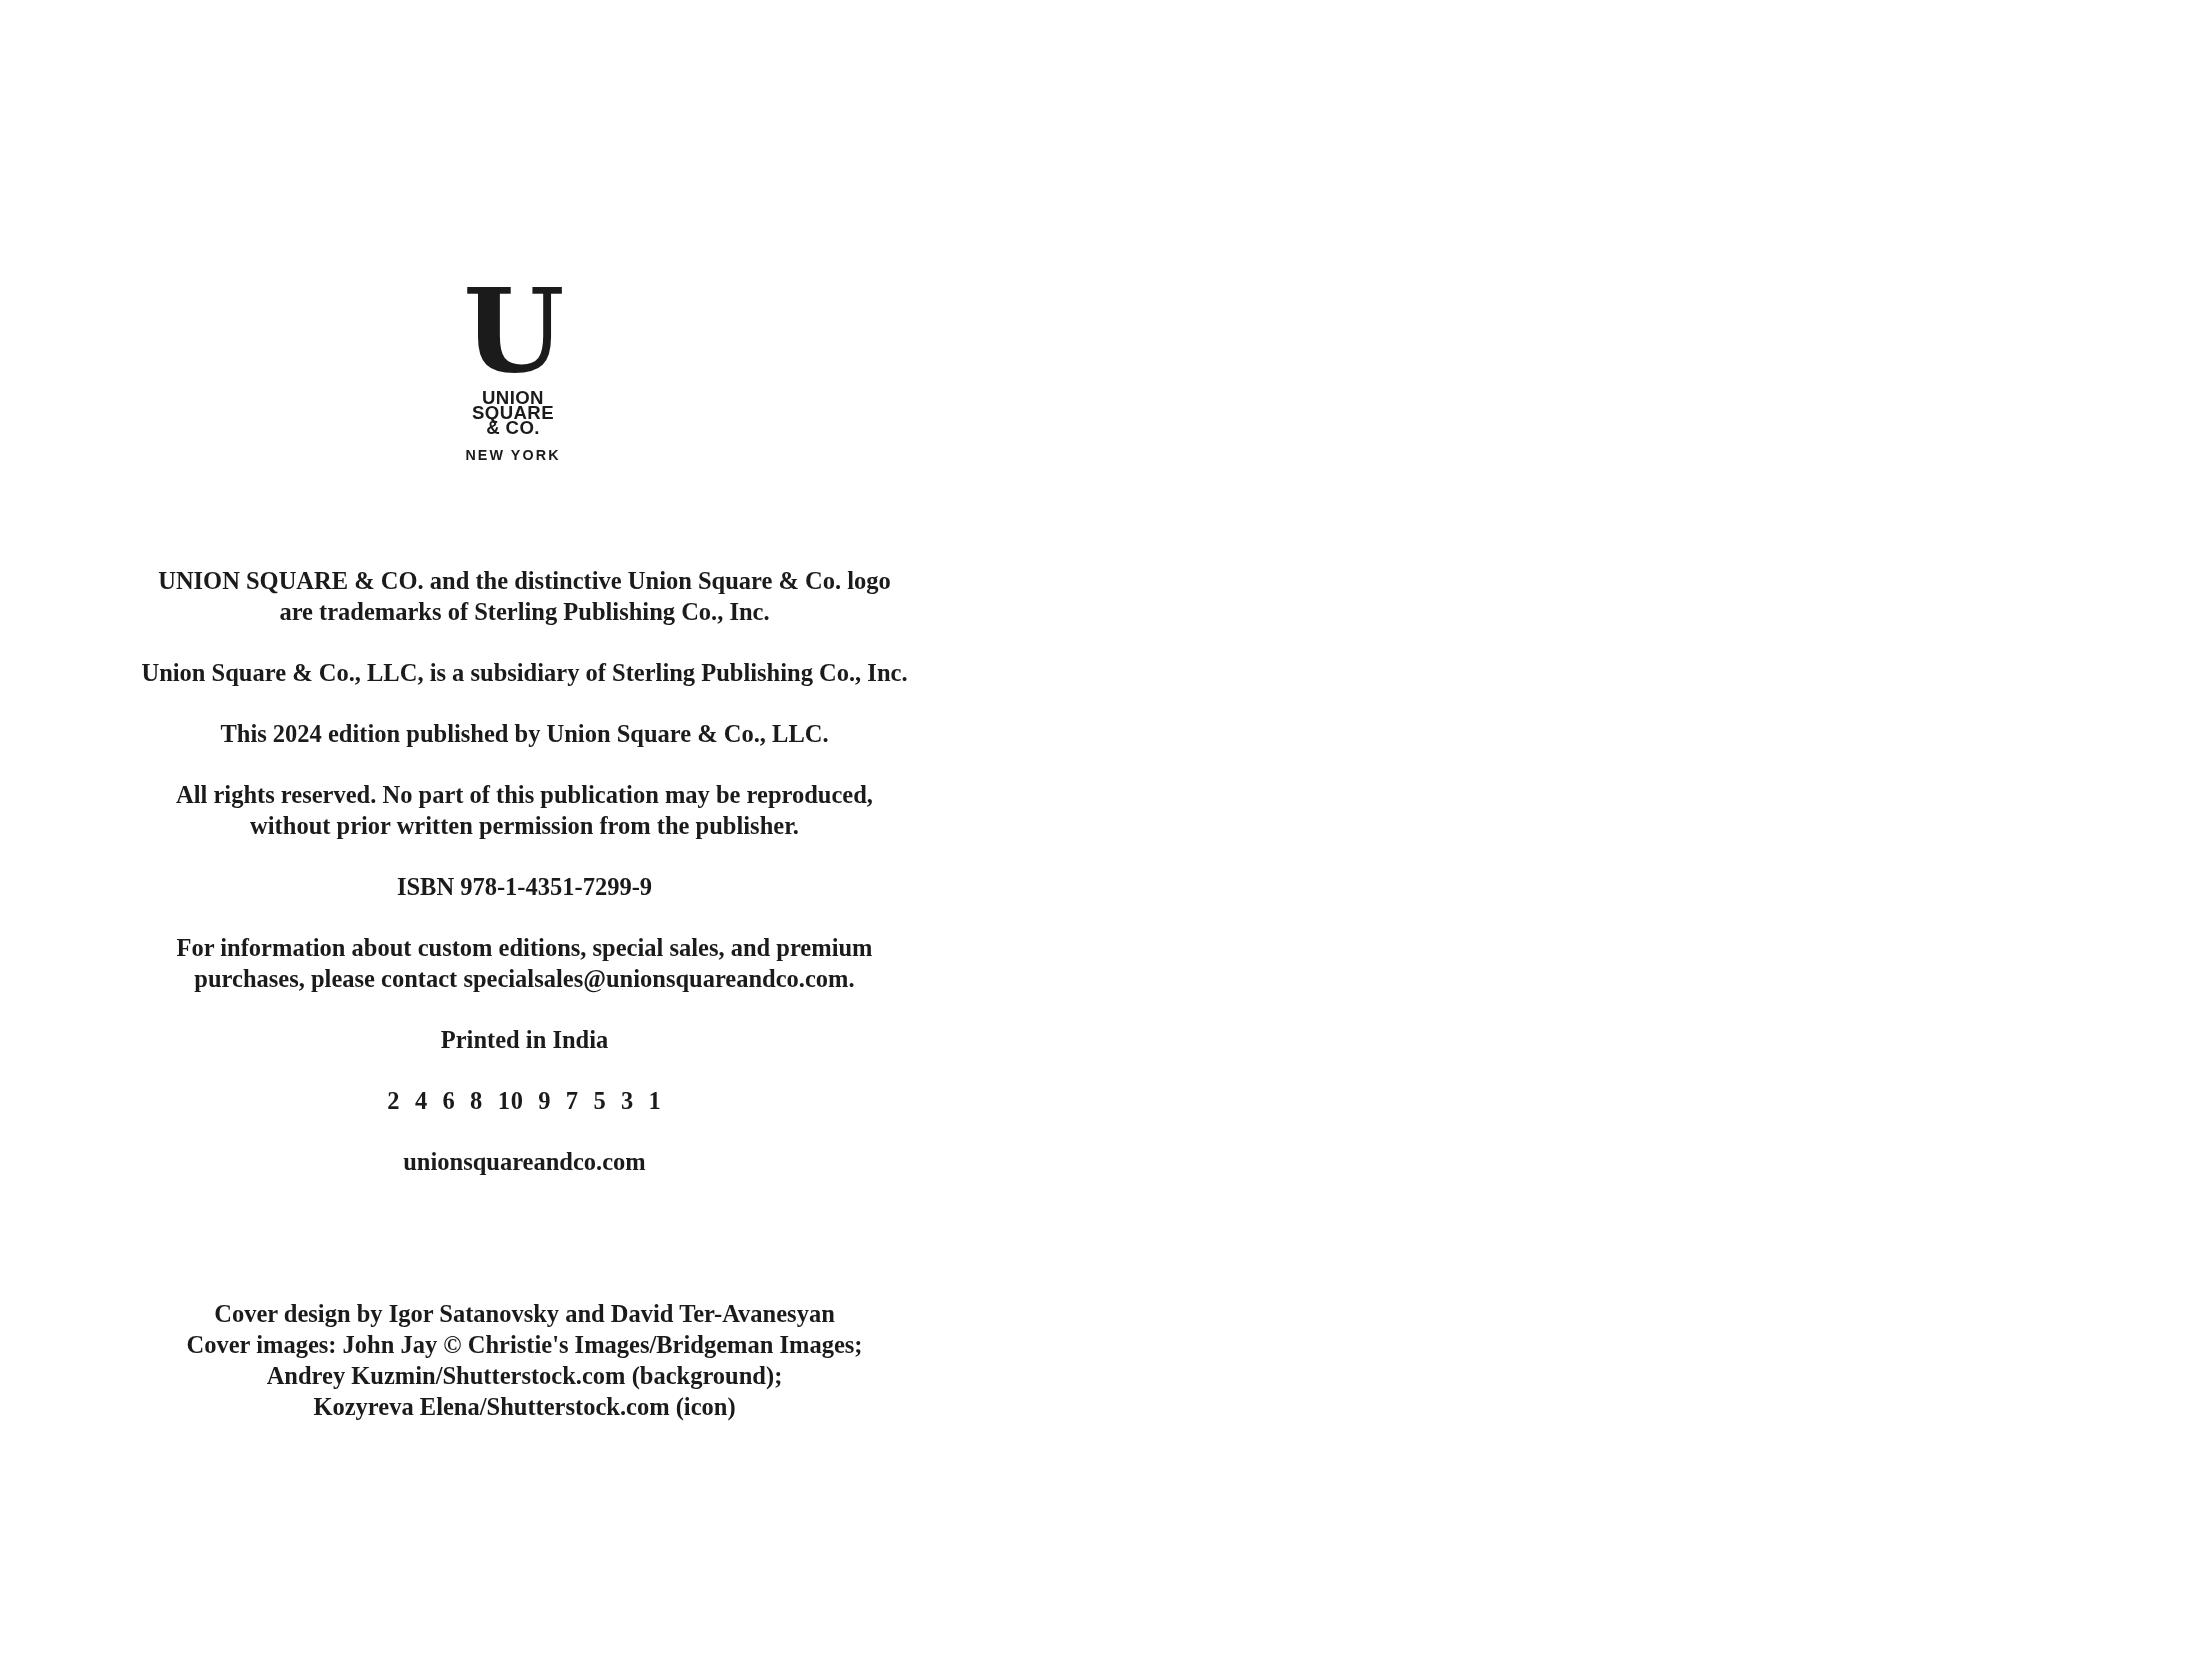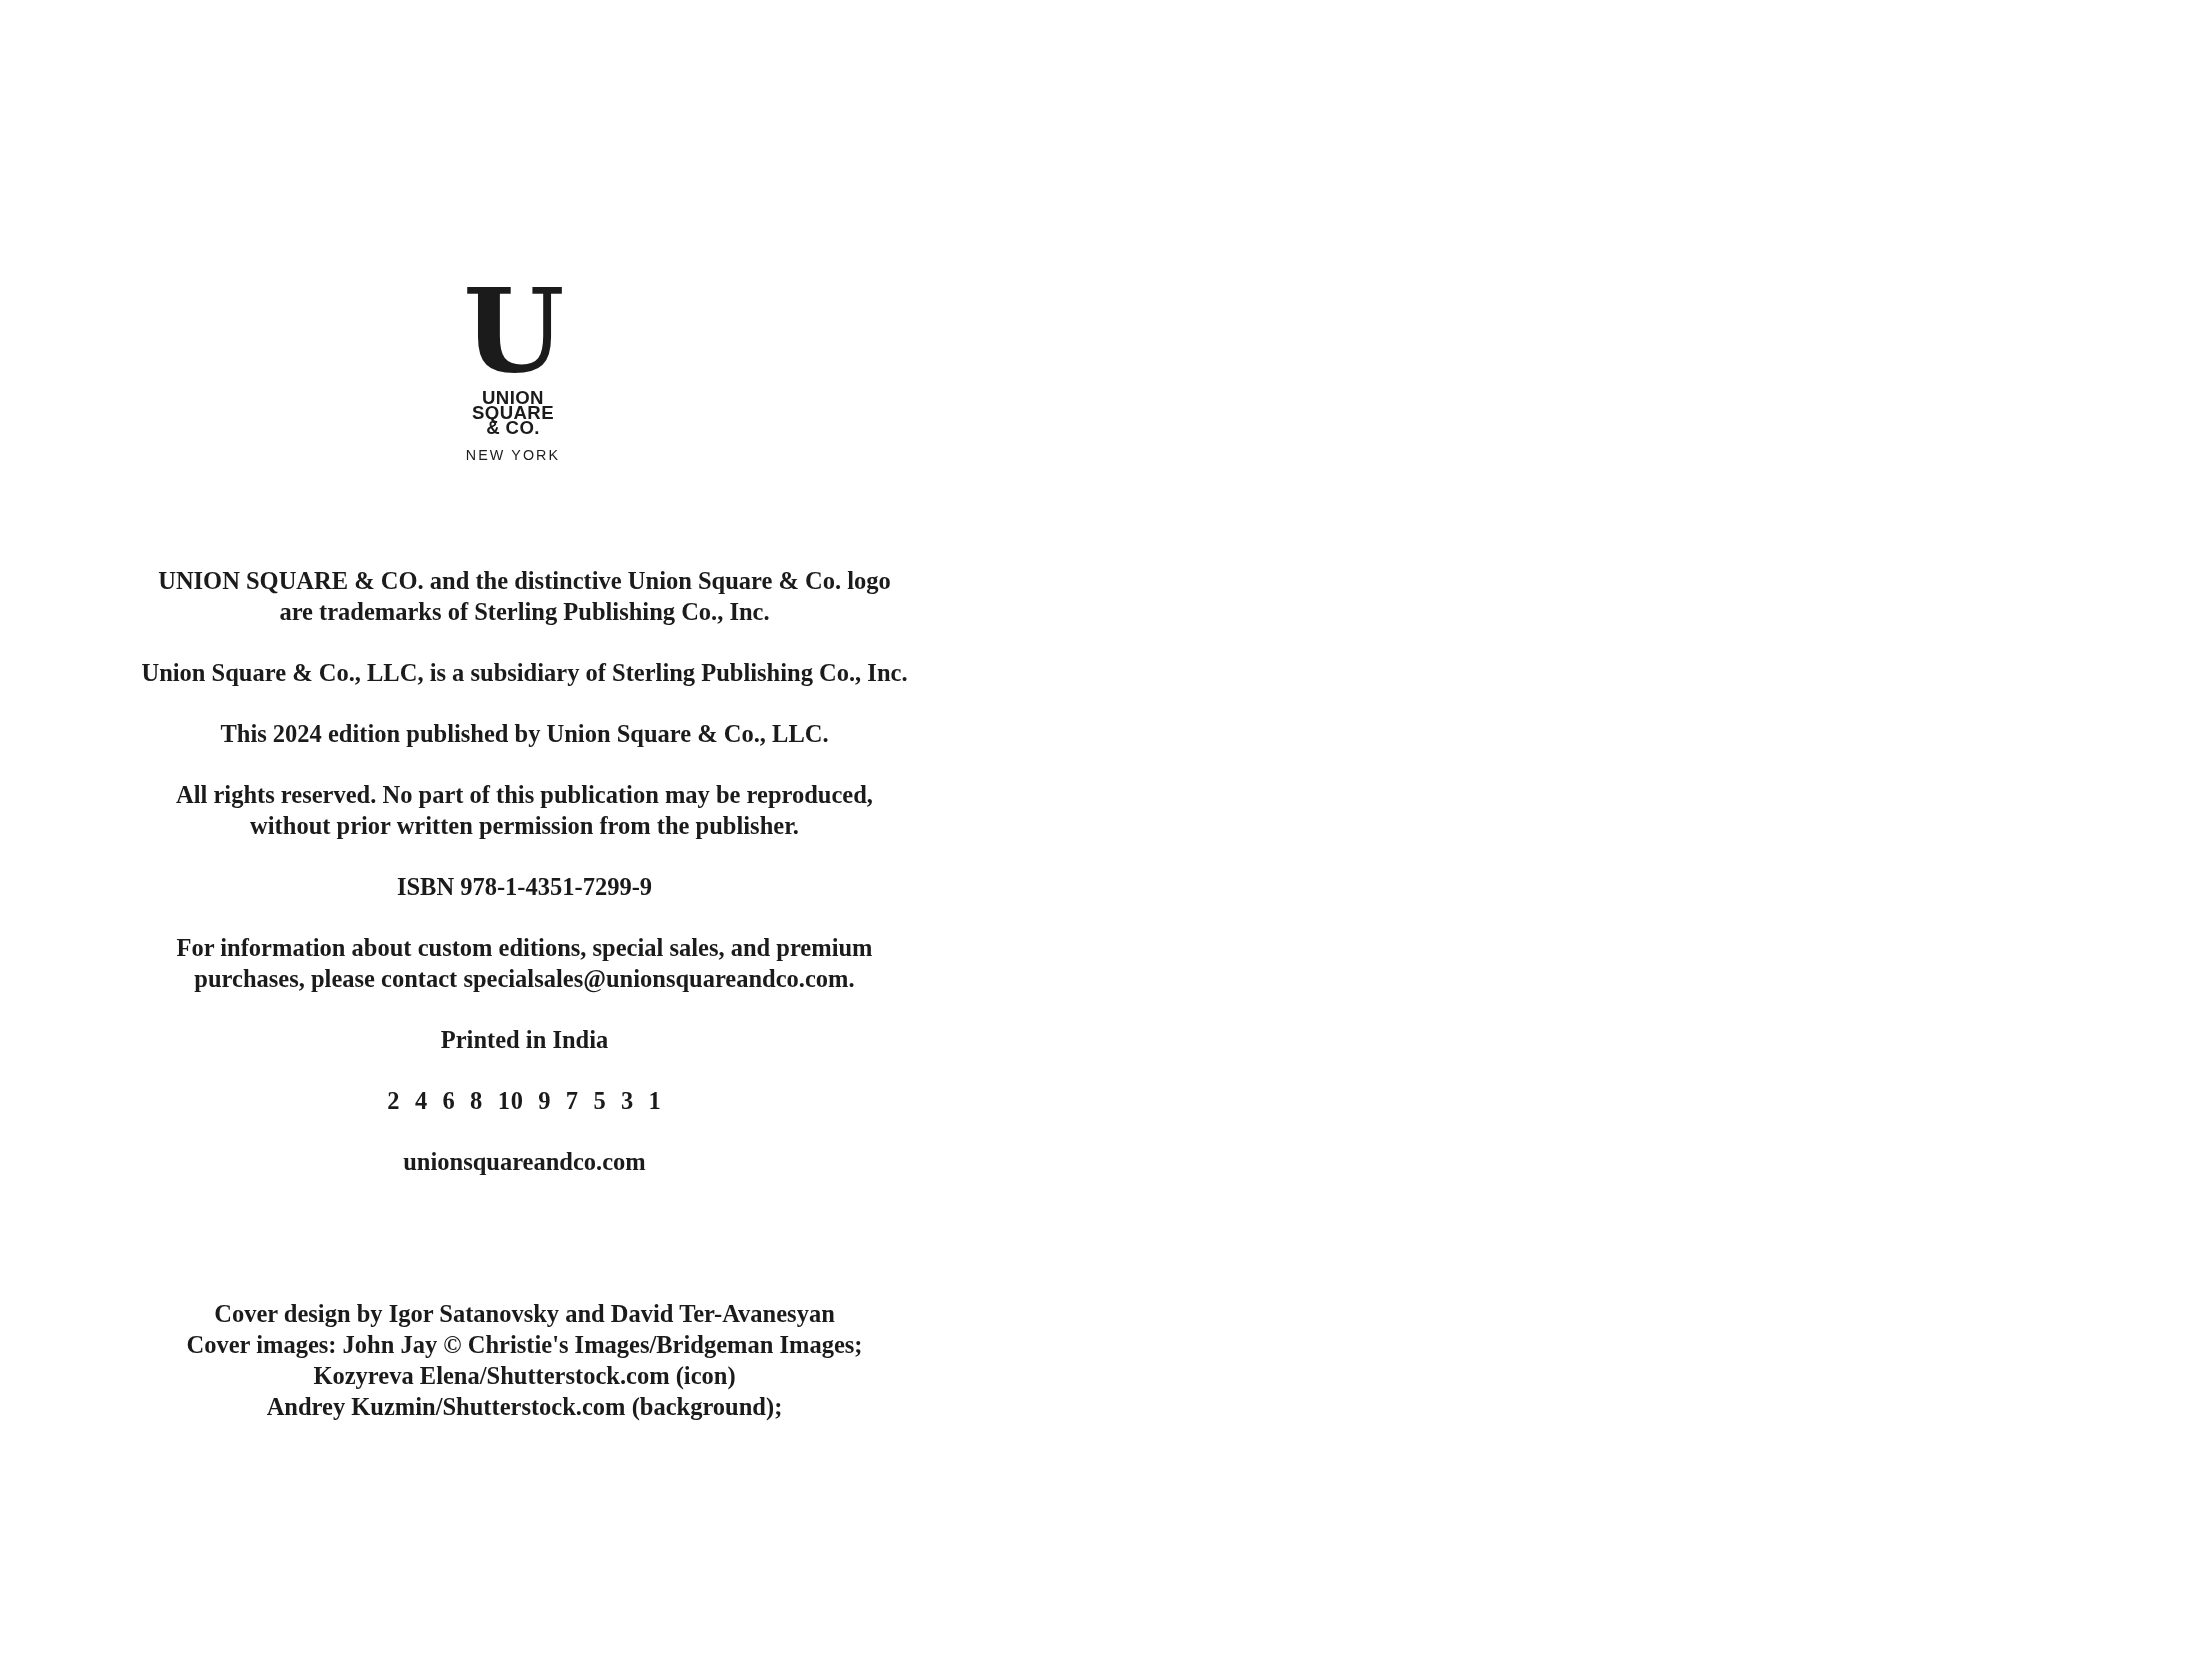--- a/index.html
+++ b/index.html
@@ -41,21 +41,21 @@
   .logo-name {
     font-family: "Liberation Sans", sans-serif;
     font-weight: bold;
     font-size: 18.6px;
     line-height: 15px;
     letter-spacing: 0.4px;
     margin-top: 1.7px;
   }
   .logo-city {
     font-family: "Liberation Sans", sans-serif;
-    font-weight: normal;
+    font-weight: bold;
     font-size: 14.3px;
     letter-spacing: 2.1px;
     margin-top: 12.7px;
   }
 
   
   .copy {
     position: absolute;
     left: 52px;
     top: 565px;
@@ -113,22 +113,22 @@
         </div>
         <div class="para printer-key">
           <div class="line">2 4 6 8 10 9 7 5 3 1</div>
         </div>
         <div class="para">
           <div class="line">unionsquareandco.com</div>
         </div>
         <div class="para extra-gap">
           <div class="line">Cover design by Igor Satanovsky and David Ter-Avanesyan</div>
           <div class="line">Cover images: John Jay © Christie's Images/Bridgeman Images;</div>
+          <div class="line">Andrey Kuzmin/Shutterstock.com (background);</div>
           <div class="line">Kozyreva Elena/Shutterstock.com (icon)</div>
-          <div class="line">Andrey Kuzmin/Shutterstock.com (background);</div>
         </div>
       </div>
   </div>
 
   <div class="page right">
     
     
   </div>
 
 </div>

